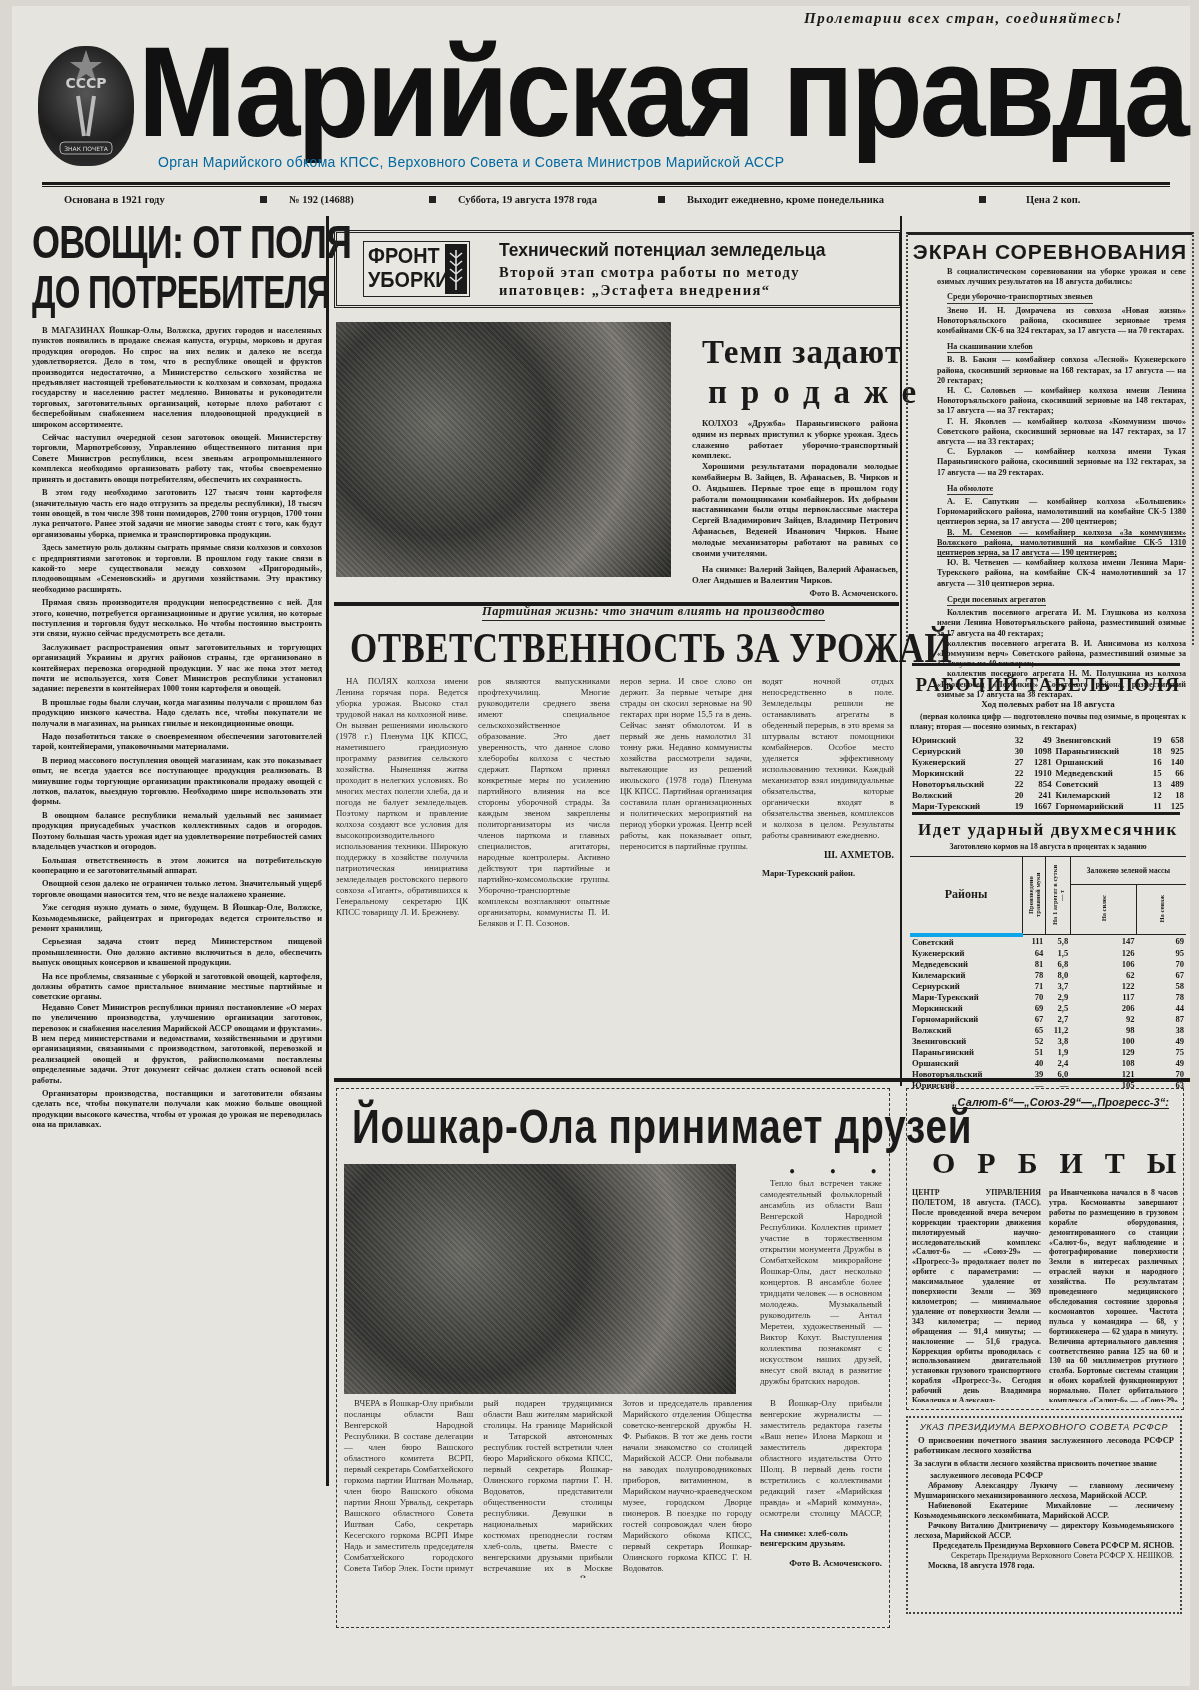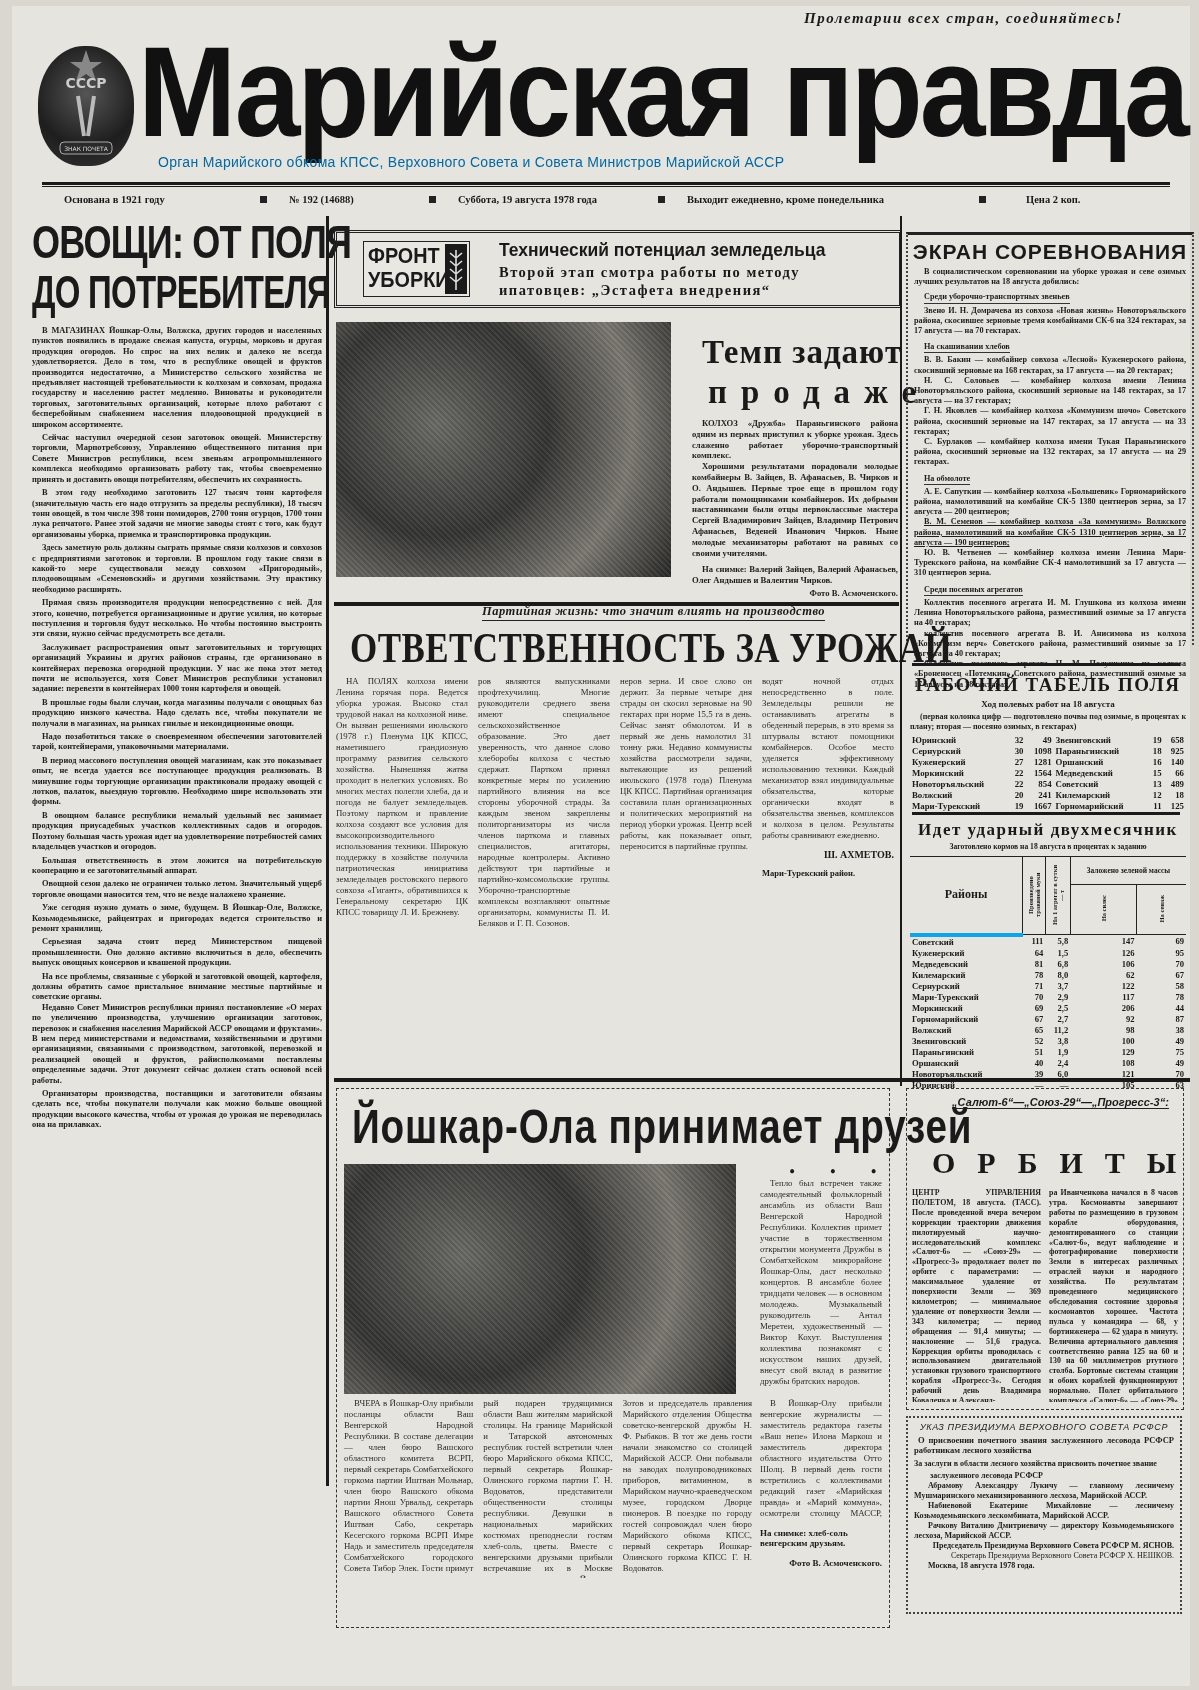--- a/index.html
+++ b/index.html
@@ -62,21 +62,21 @@
   <div class="abs" style="left:20px;top:210px;width:290px;height:1370px;">
     <div class="cond" style="font-size:44px;line-height:50px;letter-spacing:-1px;transform:scaleX(0.82) scaleY(1.05);white-space:nowrap;">ОВОЩИ: ОТ ПОЛЯ</div>
     <div class="cond" style="font-size:44px;line-height:50px;letter-spacing:-1px;transform:scaleX(0.75) scaleY(1.05);white-space:nowrap;">ДО ПОТРЕБИТЕЛЯ</div>
     <div class="body-text bold-body" style="margin-top:10px;font-size:8.4px;line-height:10.4px;text-indent:0;">
       <p style="margin:0 0 3px;text-indent:10px;">В МАГАЗИНАХ Йошкар-Олы, Волжска, других городов и населенных пунктов появились в продаже свежая капуста, огурцы, морковь и другая продукция огородов. Но спрос на них велик и далеко не всегда удовлетворяется. Дело в том, что в республике овощей и фруктов производится недостаточно, а Министерство сельского хозяйства не предъявляет настоящей требовательности к колхозам и совхозам, продажа государству и населению растет медленно. Виноваты и руководители торговых, заготовительных организаций, которые плохо работают с бесперебойным снабжением населения плодоовощной продукцией в широком ассортименте.</p>
       <p style="margin:0 0 3px;text-indent:10px;">Сейчас наступил очередной сезон заготовок овощей. Министерству торговли, Марпотребсоюзу, Управлению общественного питания при Совете Министров республики, всем звеньям агропромышленного комплекса необходимо организовать работу так, чтобы своевременно принять и доставить овощи потребителям, обеспечить их сохранность.</p>
       <p style="margin:0 0 3px;text-indent:10px;">В этом году необходимо заготовить 127 тысяч тонн картофеля (значительную часть его надо отгрузить за пределы республики), 18 тысяч тонн овощей, в том числе 398 тонн помидоров, 2700 тонн огурцов, 1700 тонн лука репчатого. Ранее этой задачи не многие заводы стоят с того, как будут организованы уборка, приемка и транспортировка продукции.</p>
       <p style="margin:0 0 3px;text-indent:10px;">Здесь заметную роль должны сыграть прямые связи колхозов и совхозов с предприятиями заготовок и торговли. В прошлом году такие связи в какой-то мере существовали между совхозом «Пригородный», плодоовощным «Семеновский» и другими хозяйствами. Эту практику необходимо расширять.</p>
       <p style="margin:0 0 3px;text-indent:10px;">Прямая связь производителя продукции непосредственно с ней. Для этого, конечно, потребуется организационные и другие усилия, но которые поступления и торговля будут несколько. Но чтобы постоянно выстроить эти связи, нужно сейчас предусмотреть все детали.</p>
       <p style="margin:0 0 3px;text-indent:10px;">Заслуживает распространения опыт заготовительных и торгующих организаций Украины и других районов страны, где организовано в контейнерах перевозка огородной продукции. У нас же пока этот метод почти не используется, хотя Совет Министров республики установил задание: перевезти в контейнерах 1000 тонн картофеля и овощей.</p>
-      <p style="margin:0 0 3px;text-indent:10px;">В прошлые годы были случаи, когда магазины получали с овощных баз продукцию низкого качества. Надо сделать все, чтобы покупатели не получали в магазинах, на рынках гнилые и некондиционные овощи.</p>
+      <p style="margin:0 0 3px;text-indent:10px;">В прошлые годы были случаи, когда магазины получали с прошлом баз продукцию низкого качества. Надо сделать все, чтобы покупатели не получали в магазинах, на рынках гнилые и некондиционные овощи.</p>
       <p style="margin:0 0 3px;text-indent:10px;">Надо позаботиться также о своевременном обеспечении заготовителей тарой, контейнерами, упаковочными материалами.</p>
       <p style="margin:0 0 3px;text-indent:10px;">В период массового поступления овощей магазинам, как это показывает опыт, не всегда удается все поступающее продукция реализовать. В минувшие годы торгующие организации практиковали продажу овощей с лотков, палаток, выездную торговлю. Необходимо шире использовать эти формы.</p>
       <p style="margin:0 0 3px;text-indent:10px;">В овощном балансе республики немалый удельный вес занимает продукция приусадебных участков коллективных садов и огородов. Поэтому большая часть урожая идет на удовлетворение потребностей самих владельцев участков и огородов.</p>
       <p style="margin:0 0 3px;text-indent:10px;">Большая ответственность в этом ложится на потребительскую кооперацию и ее заготовительный аппарат.</p>
       <p style="margin:0 0 3px;text-indent:10px;">Овощной сезон далеко не ограничен только летом. Значительный ущерб торговле овощами наносится тем, что не везде налажено хранение.</p>
       <p style="margin:0 0 3px;text-indent:10px;">Уже сегодня нужно думать о зиме, будущем. В Йошкар-Оле, Волжске, Козьмодемьянске, райцентрах и пригородах ведется строительство и ремонт хранилищ.</p>
       <p style="margin:0 0 3px;text-indent:10px;">Серьезная задача стоит перед Министерством пищевой промышленности. Оно должно активно включиться в дело, обеспечить выпуск овощных консервов и квашеной продукции.</p>
       <p style="margin:0 0 0;text-indent:10px;">На все проблемы, связанные с уборкой и заготовкой овощей, картофеля, должны обратить самое пристальное внимание местные партийные и советские органы.</p>
       <p style="margin:0 0 3px;text-indent:10px;">Недавно Совет Министров республики принял постановление «О мерах по увеличению производства, улучшению организации заготовок, перевозок и снабжения населения Марийской АССР овощами и фруктами». В нем перед министерствами и ведомствами, хозяйственными и другими организациями, связанными с производством, заготовкой, перевозкой и реализацией овощей и фруктов, райисполкомами поставлены определенные задачи. Этот документ сейчас должен стать основой всей работы.</p>
       <p style="margin:0 0 3px;text-indent:10px;">Организаторы производства, поставщики и заготовители обязаны сделать все, чтобы покупатели получали как можно больше овощной продукции высокого качества, чтобы от урожая до урожая не переводилась она на прилавках.</p>
@@ -104,21 +104,21 @@
     <p style="margin:0;text-indent:10px;">КОЛХОЗ «Дружба» Параньгинского района одним из первых приступил к уборке урожая. Здесь слаженно работает уборочно-транспортный комплекс.</p>
     <p style="margin:0;text-indent:10px;">Хорошими результатами порадовали молодые комбайнеры В. Зайцев, В. Афанасьев, В. Чирков и О. Андышев. Первые трое еще в прошлом году работали помощниками комбайнеров. Их добрыми наставниками были отцы первоклассные мастера Сергей Владимирович Зайцев, Владимир Петрович Афанасьев, Веденей Иванович Чирков. Ныне молодые механизаторы работают на равных со своими учителями.</p>
     <p style="margin:6px 0 0;text-indent:10px;">На снимке: Валерий Зайцев, Валерий Афанасьев, Олег Андышев и Валентин Чирков.</p>
     <p style="margin:2px 0 0;text-align:right;">Фото В. Асмоченского.</p>
   </div>
   <div class="rule" style="left:322px;top:596px;width:565px;height:4px;"></div>
 
   <div class="rule" style="left:888px;top:210px;width:2px;height:870px;"></div>
   <div class="abs" style="left:894px;top:226px;width:284px;height:410px;border-left:2px dotted #444;border-right:2px dotted #444;border-top:3px solid #222;">
     <div class="cond" style="text-align:center;font-size:21px;line-height:26px;letter-spacing:1px;margin-top:4px;">ЭКРАН СОРЕВНОВАНИЯ</div>
-    <div class="body-text bold-body" style="padding:2px 6px;font-size:8.2px;line-height:10.2px;">
+    <div class="body-text bold-body" style="padding:2px 6px;font-size:8.2px;line-height:10.2px;margin-left:23px;">
       <p style="margin:0 0 3px;text-indent:10px;">В социалистическом соревновании на уборке урожая и севе озимых лучших результатов на 18 августа добились:</p>
 
       <div style="margin:2px 0 2px 10px;border-bottom:1px solid #333;display:inline-block;">Среди уборочно-транспортных звеньев</div>
       <p style="margin:0 0 4px;text-indent:10px;">Звено И. Н. Домрачева из совхоза «Новая жизнь» Новоторъяльского района, скосившее зерновые тремя комбайнами СК-6 на 324 гектарах, за 17 августа — на 70 гектарах.</p>
 
       <div style="margin:2px 0 2px 10px;border-bottom:1px solid #333;display:inline-block;">На скашивании хлебов</div>
       <p style="margin:0;text-indent:10px;">В. В. Бакин — комбайнер совхоза «Лесной» Куженерского района, скосивший зерновые на 168 гектарах, за 17 августа — на 20 гектарах;</p>
       <p style="margin:0;text-indent:10px;">Н. С. Соловьев — комбайнер колхоза имени Ленина Новоторъяльского района, скосивший зерновые на 148 гектарах, за 17 августа — на 37 гектарах;</p>
       <p style="margin:0;text-indent:10px;">Г. Н. Яковлев — комбайнер колхоза «Коммунизм шочо» Советского района, скосивший зерновые на 147 гектарах, за 17 августа — на 33 гектарах;</p>
       <p style="margin:0 0 4px;text-indent:10px;">С. Бурлаков — комбайнер колхоза имени Тукая Параньгинского района, скосивший зерновые на 132 гектарах, за 17 августа — на 29 гектарах.</p>
@@ -162,21 +162,21 @@
             <td>Куженерский</td>
             <td class="num">27</td>
             <td class="num">1281</td>
             <td>Оршанский</td>
             <td class="num">16</td>
             <td class="num">140</td>
           </tr>
         <tr>
             <td>Моркинский</td>
             <td class="num">22</td>
-            <td class="num">1564</td>
+            <td class="num">1910</td>
             <td>Медведевский</td>
             <td class="num">15</td>
             <td class="num">66</td>
           </tr>
         <tr>
             <td>Новоторъяльский</td>
             <td class="num">22</td>
             <td class="num">854</td>
             <td>Советский</td>
             <td class="num">13</td>

